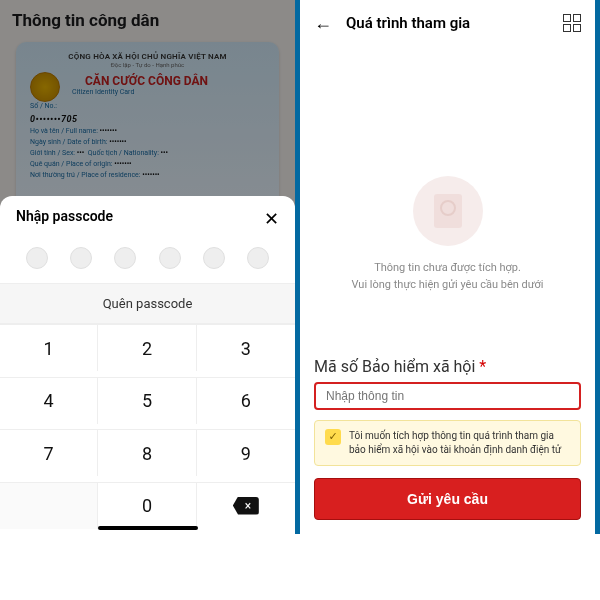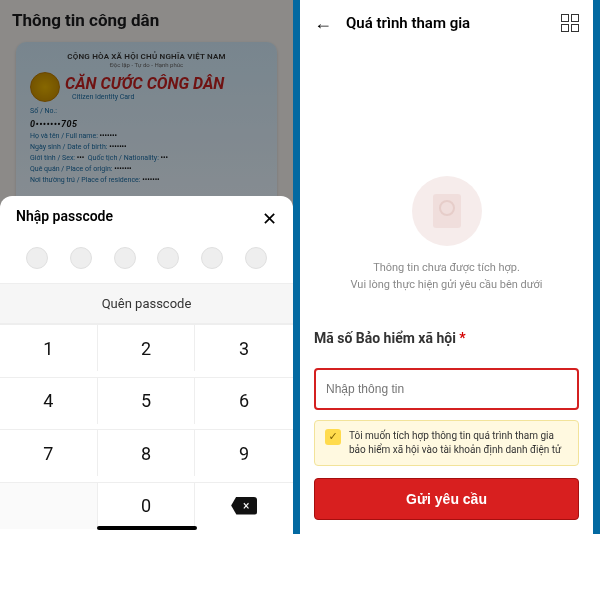--- a/index.html
+++ b/index.html
@@ -1,27 +1,27 @@
 <!DOCTYPE html>
 <html><head>
 <meta charset="utf-8">
 <style>
   * { box-sizing: border-box; margin: 0; padding: 0; }
   body { font-family: -apple-system, BlinkMacSystemFont, "Segoe UI", Roboto, Arial, sans-serif; background:#fff; }
   .stage { width:600px; height:600px; display:flex; }
-  .phone { width:300px; height:534px; position:relative; overflow:hidden; border-right:7px solid #0369a1; }
+  .phone { width:300px; height:534px; position:relative; overflow:hidden; border-right:5px solid #0369a1; }
 
   
   .left .bg { position:absolute; inset:0; background:#f1eeeb; }
   .left .hdr { position:absolute; top:0; left:0; right:0; padding:10px 12px 8px; font-size:17px; font-weight:700; color:#1c1c1e; }
   .idcard { position:absolute; top:42px; left:16px; right:16px; height:170px; background:linear-gradient(180deg,#cfe6f5,#e8f2fb); border-radius:10px; padding:10px 14px; box-shadow:0 1px 3px rgba(0,0,0,0.15); }
   .idcard .flag { font-size:8px; text-align:center; color:#333; font-weight:600; letter-spacing:0.2px; }
   .idcard .flag2 { font-size:6px; text-align:center; color:#666; }
   .idcard .emblem { position:absolute; left:14px; top:30px; width:30px; height:30px; border-radius:50%; background:radial-gradient(circle,#e8b200 0%,#c99100 70%); border:1px solid #b77800; }
-  .idcard .title1 { color:#c02020; font-size:16px; font-weight:700; margin-left:35px; margin-top:6px;font-style:italic; }
+  .idcard .title1 { color:#c02020; font-size:12px; font-weight:700; margin-left:55px; margin-top:6px; }
   .idcard .title2 { color:#1a6aa0; font-size:7px; margin-left:42px; }
   .idcard .row { display:flex; gap:4px; font-size:7px; margin-top:5px; color:#1a6aa0;flex-direction:column; }
   .idcard .row .lbl { color:#1a6aa0; }
   .idcard .row .val { color:#111; font-weight:700; letter-spacing:0.5px; font-size:9px;font-style:italic; }
   .idcard .small { color:#1a6aa0; font-size:7px; margin-top:3px; }
   .idcard .mask { color:#111; font-weight:600; }
   .idcard .expiry { position:absolute; left:14px; bottom:8px; font-size:6px; color:#c02020; }
 
   .tabs { position:absolute; top:220px; left:20px; right:20px; display:flex; gap:12px; justify-content:center; }
   .tab { flex:1; border:1px solid #bbb; border-radius:20px; padding:7px 10px; text-align:center; font-size:12px; color:#333; background:rgba(255,255,255,0.3); display:flex; align-items:center; justify-content:center; gap:3px; }
@@ -49,23 +49,23 @@
   .right .topbar .back { font-size:18px; }
   .right .topbar .ttl { font-size:15px; font-weight:600; flex:1; }
   .right .topbar .qr { width:18px; height:18px; display:grid; grid-template-columns:1fr 1fr; grid-template-rows:1fr 1fr; gap:2px; }
   .right .topbar .qr span { border:1.5px solid #333; }
   .right .empty { margin-top:130px; text-align:center; padding:0 30px; }
   .right .empty .img { width:70px; height:70px; margin:0 auto 14px; background:#f6eceb; border-radius:50%; display:flex; align-items:center; justify-content:center; }
   .right .empty .img .doc { width:28px; height:34px; background:#f0dedc; border-radius:3px; position:relative; }
   .right .empty .img .doc::before { content:""; position:absolute; top:6px; left:6px; width:12px; height:12px; border:2px solid #e6cdc9; border-radius:50%; }
   .right .empty p { font-size:11px; color:#8a8a8a; line-height:1.5; }
   .right .form { position:absolute; left:14px; right:14px; bottom:14px; }
-  .right .form .flabel { font-size:14px; color:#333; margin-bottom:22px;font-weight:bold; }
+  .right .form .flabel { font-size:16px; color:#333; margin-bottom:6px; }
   .right .form .flabel .req { color:#d40000; }
-  .right .form .finput { width:100%; border:2px solid #d42020; border-radius:4px; padding:12px 10px; font-size:12px; color:#aaa; background:#fff; margin-bottom:10px; }
+  .right .form .finput { width:100%; border:2px solid #d42020; border-radius:4px; padding:5px 10px; font-size:12px; color:#aaa; background:#fff; margin-bottom:10px; }
   .right .form .consent { background:#fff9e0; border:1px solid #f2e39a; border-radius:4px; padding:8px 10px; display:flex; gap:8px; font-size:10px; color:#333; margin-bottom:12px; line-height:1.4; }
   .right .form .consent .chk { width:16px; height:16px; background:#ffdb4d; border-radius:3px; flex-shrink:0; display:flex; align-items:center; justify-content:center; color:#7a5c00; font-size:11px; }
   .right .form .submit { width:100%; background:#d81f1f; color:#fff; border:1.5px solid #a50f0f; border-radius:4px; padding:12px; font-size:14px; font-weight:600; }
 </style>
 </head>
 <body>
 
 <div class="stage">
 
   <div class="phone left">

